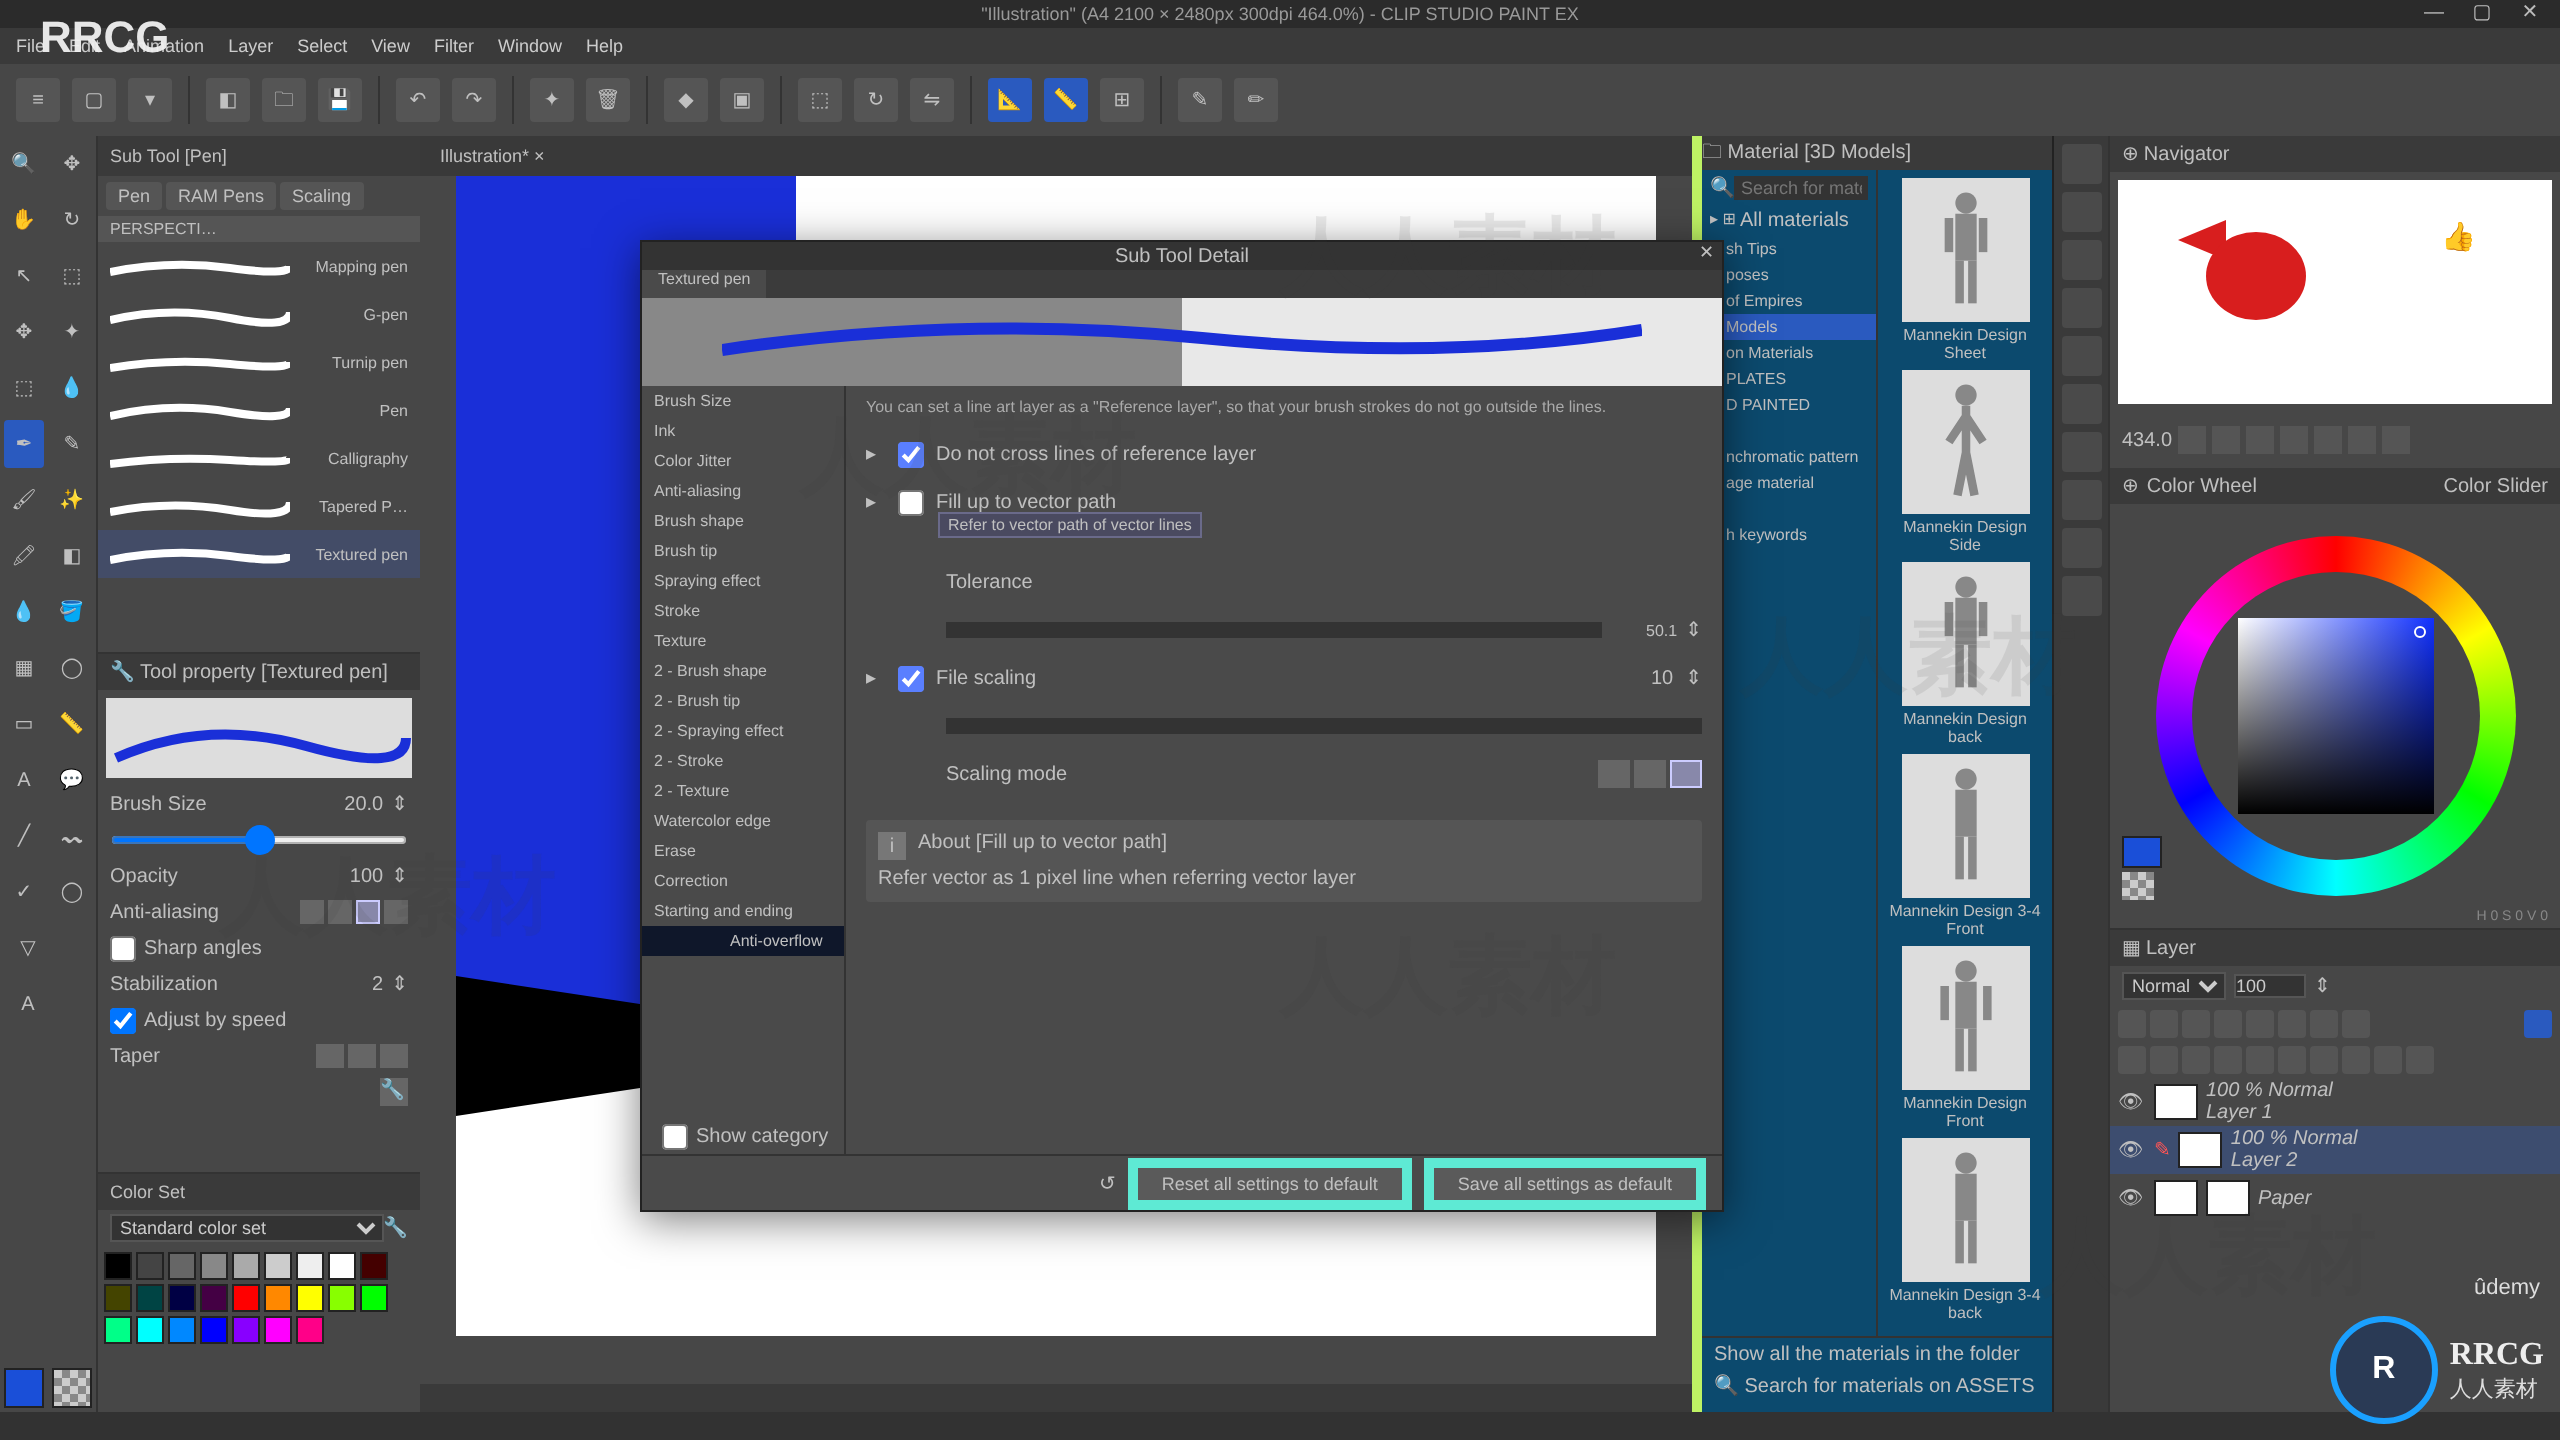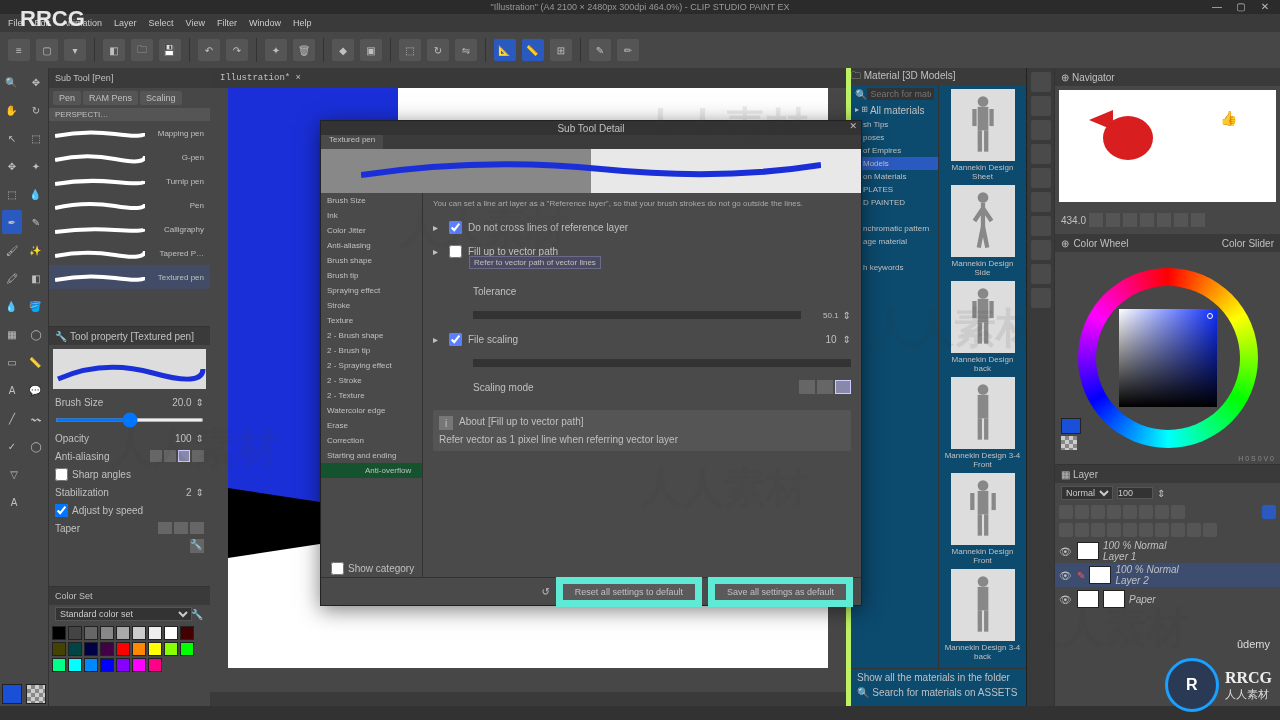--- a/index.html
+++ b/index.html
@@ -43,21 +43,21 @@
 .toolprop .proprow { height:18px; display:flex; align-items:center; padding:0 6px; font-size:9px; gap:4px; }
 .toolprop input[type="range"] { flex:1; height:4px; }
 
 .colorset { height: 120px; background:#474747; border-top:1px solid #333; }
 .csrow { height:18px; background:#3a3a3a; padding:0 6px; display:flex; align-items:center; font-size:9px; }
 .swatches { display:flex; flex-wrap:wrap; padding:2px; }
 .swatch { width:14px; height:14px; margin:1px; border:1px solid #222; }
 
 .canvas { flex: 1; background: #5a5a5a; position: relative; }
 .doctab { height: 20px; background:#393939; display:flex; align-items:center; }
-.doctab span { padding: 0 10px; font-size:9px;font-family:Liberation Mono, monospace; }
+.doctab span { padding: 0 10px; font-size:9px; }
 .canvasinner { position:absolute; inset:20px 0 14px 0; background:#474747; overflow:hidden; }
 .paper { position:absolute; left:18px; top:0; width:600px; height:580px; background:#fff; }
 .paper .bluepaint { position:absolute; left:0; top:0; width:170px; height:420px; background:#1a2fd8; }
 .paper .bluepaint::after { content:""; position:absolute; right:-40px; top:60px; width:80px; height:60px; background:#1a2fd8; filter:blur(12px); }
 .paper .blackstroke { position:absolute; left:0; top:400px; width:230px; height:70px; background:#000; clip-path: polygon(0 0, 100% 50%, 0 100%); }
 .statusbar { position:absolute; bottom:0; left:0; right:0; height:14px; background:#3a3a3a; }
 
 .matcol { width: 180px; background:#0c4a6e; display:flex; border-left:5px solid #bef264; }
 .mattree { width:88px; border-right:1px solid #333; }
 .mattree .searchrow { height:18px; display:flex; align-items:center; padding:0 4px; }
@@ -111,35 +111,35 @@
 .dialog .dtitle { height:14px; background:#333; display:flex; align-items:center; justify-content:center; position:relative; font-size:9px; }
 .dialog .dclose { position:absolute; right:4px; top:0; font-size:9px; }
 .dialog .dtabs { height:14px; background:#3b3b3b; display:flex; }
 .dialog .dtabs span { padding:0 8px; font-size:8px; background:#4a4a4a; }
 .dialog .dpreview { height:44px; background:#e8e8e8; position:relative; }
 .dialog .dpreview::before { content:""; position:absolute; left:0; top:0; width:270px; height:100%; background:#888; }
 .dialog .dpreview svg { position:absolute; left:40px; top:6px; width:460px; height:30px; }
 .dialog .dbody { flex:1; display:flex; }
 .dialog .dside { width:102px; border-right:1px solid #333; }
 .dialog .dsitem { font-size:8px; padding:3px 6px; }
-.dialog .dsitem.sel { background:#14532d;padding-left:44px; }
+.dialog .dsitem.sel { background:#0f172a;padding-left:44px; }
 .dialog .dmain { flex:1; padding:6px 10px; display:flex; flex-direction:column; gap:6px; }
 .dialog .dnote { font-size:8px; color:#aaa; margin-bottom:4px; }
 .dialog .drow { display:flex; align-items:center; gap:6px; min-height:18px; }
 .dialog .drow .chev { width:10px; }
 .dialog .drow input[type=checkbox] { accent-color:#5a7fff; }
 .dialog .dslider { flex:1; display:flex; align-items:center; gap:4px; }
 .dialog .dslider .bar { flex:1; height:8px; background:#333; }
 .dialog .dslider .val { width:34px; text-align:right; font-size:8px; }
 .tooltip { position:absolute; background:#4a4a60; border:1px solid #6a6a8a; padding:1px 4px; font-size:8px; z-index:60; }
 .dialog .dinfo { background:#555; padding:6px; margin-top:8px; font-size:8px; border-radius:2px; }
 .dialog .dinfo .it { display:flex; gap:6px; }
 .dialog .dfoot { height:28px; border-top:1px solid #333; display:flex; align-items:center; padding:0 8px; gap:6px; }
 .dialog .dfoot .spacer { flex:1; }
-.dialog .dbtn { padding:3px 12px; background:#5a5a5a; border:7px solid #5eead4; font-size:9px; }
+.dialog .dbtn { padding:3px 12px; background:#5a5a5a; border:5px solid #5eead4; font-size:9px; }
 .dialog .showcat { position:absolute; bottom:30px; left:10px; display:flex; align-items:center; gap:4px; font-size:9px; }
 
 
 .wm { position:absolute; color:rgba(60,60,60,0.10); font-size:42px; font-weight:700; font-family: "Microsoft YaHei", sans-serif; pointer-events:none; user-select:none; z-index:90; }
 .logo { position:absolute; right:8px; bottom:8px; z-index:95; display:flex; align-items:center; gap:6px; }
 .logo .circ { width:54px; height:54px; border-radius:50%; border:3px solid #1aa0ff; display:flex; align-items:center; justify-content:center; background:#2a3a55; }
 .logo .txt { font-size:16px; font-weight:700; color:#eee; font-family:"Microsoft YaHei"; }
 .udemy { position:absolute; right:10px; bottom:70px; font-size:11px; color:#ddd; z-index:95; }
 </style>
 </head>

